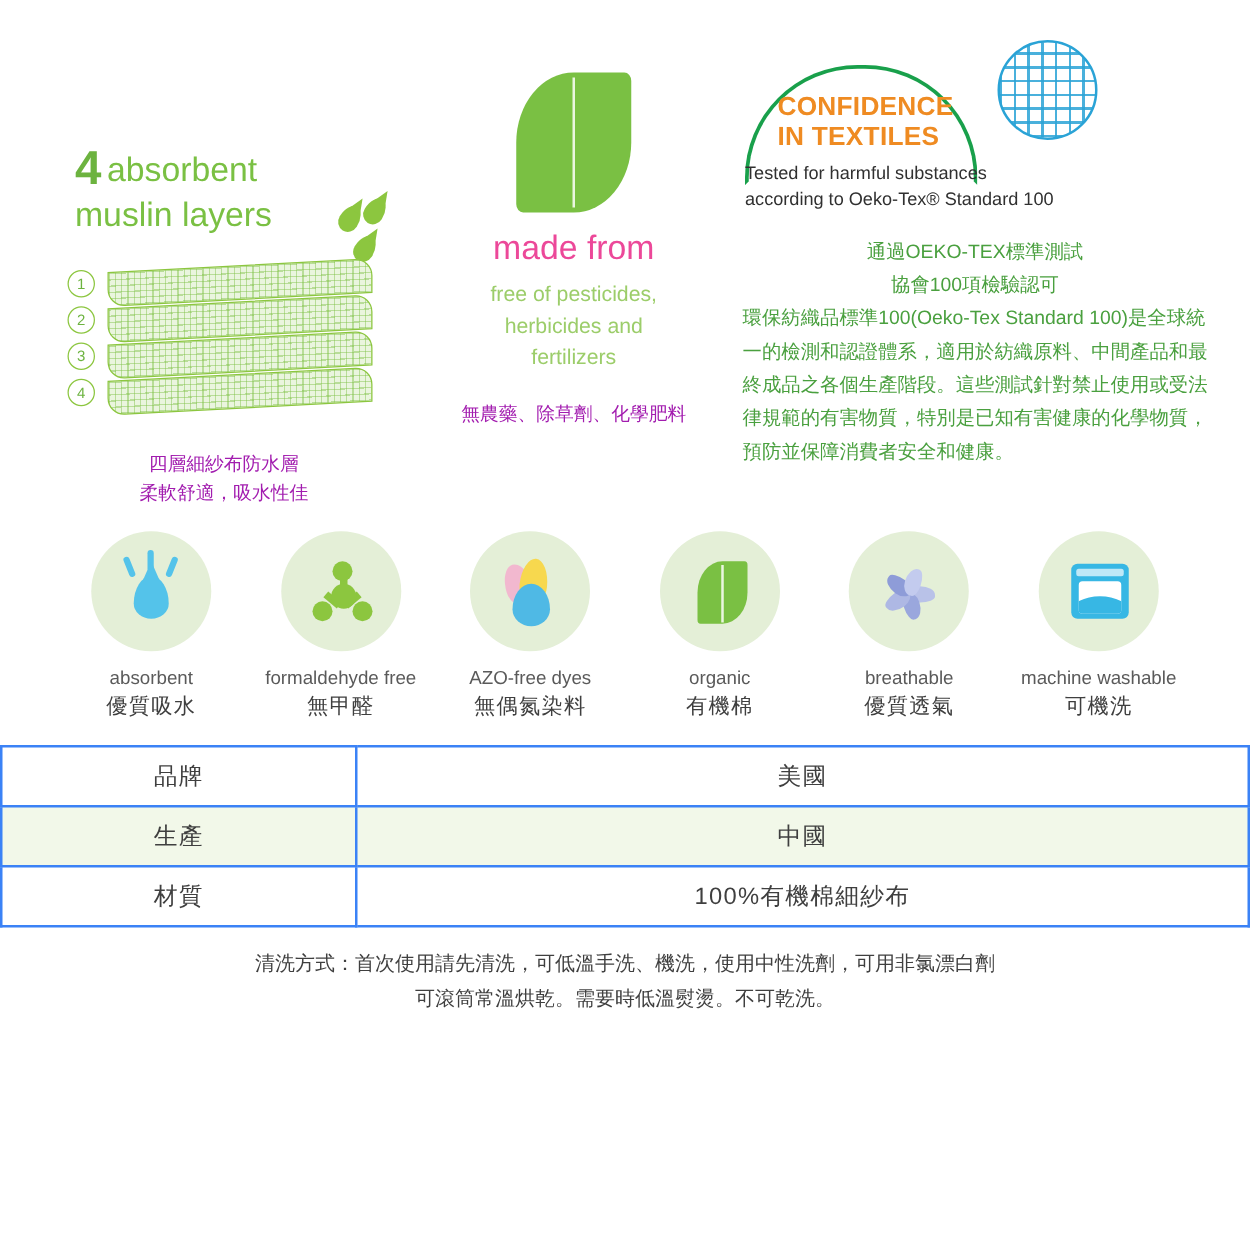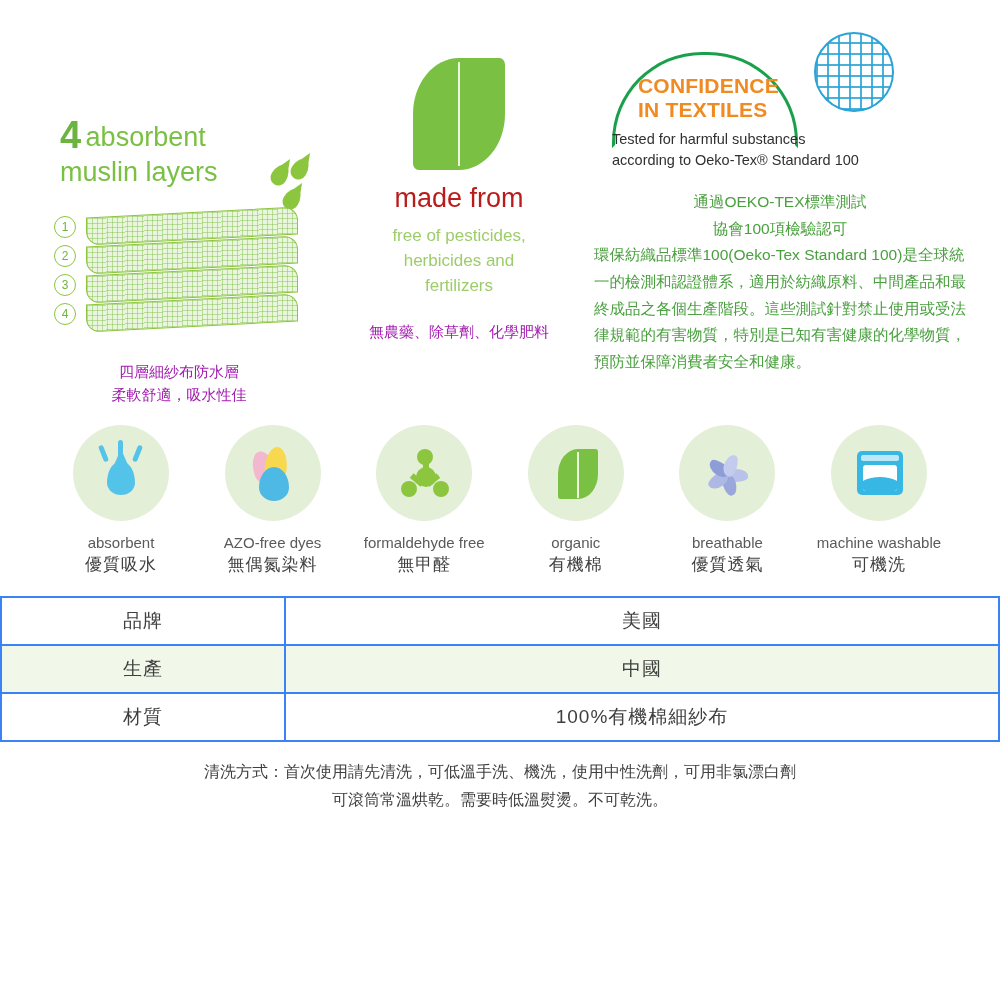--- a/index.html
+++ b/index.html
@@ -151,38 +151,38 @@
     content: "";
     position: absolute;
     left: 50%;
     top: 4px;
     width: 2px;
     height: 104px;
     background: #eaf6e0;
     transform: translateX(-50%);
   }
   .made-from {
-    color: #b91c1c;
+    color: #ec4899;
     font-size: 27px;
     line-height: 1.2;
     font-weight: normal;
   }
   .made-from .l2 { font-weight: bold; }
   .free-of {
     color: #9ccd6a;
     font-size: 17px;
     line-height: 1.45;
     margin-top: 10px;
   }
 
   
   .oeko-badge {
     position: relative;
     width: 300px;
-    margin-left: 18px;
+    margin-left: 2px;
     padding-top: 8px;
   }
   .oeko-arc {
     position: absolute;
     left: 0; top: 22px;
     width: 180px; height: 90px;
     border: 3px solid #19a04b;
     border-bottom-color: transparent;
     border-radius: 90px 90px 0 0;
   }
@@ -454,44 +454,44 @@
           <span class="splash s2"></span>
           <span class="splash s3"></span>
         <span class="ic-drop"></span>
       </div>
       <div class="icon-en">absorbent</div>
       <div class="icon-cn">優質吸水</div>
     </div>
 
     <div class="icon-cell">
       <div class="bubble">
-        <span class="ic-dye">
-          <span class="dye-a"></span>
-            <span class="dye-b"></span>
-            <span class="dye-c"></span>
-        </span>
-      </div>
-      <div class="icon-en">AZO-free dyes</div>
-      <div class="icon-cn">無偶氮染料</div>
-    </div>
-
-    <div class="icon-cell">
-      <div class="bubble">
         <span class="ic-mol">
           <span class="bond b-t"></span>
             <span class="bond b-l"></span>
             <span class="bond b-r"></span>
           <span class="mol m-c"></span>
             <span class="mol m-t"></span>
             <span class="mol m-l"></span>
             <span class="mol m-r"></span>
         </span>
       </div>
       <div class="icon-en">formaldehyde free</div>
       <div class="icon-cn">無甲醛</div>
+    </div>
+
+    <div class="icon-cell">
+      <div class="bubble">
+        <span class="ic-dye">
+          <span class="dye-a"></span>
+            <span class="dye-b"></span>
+            <span class="dye-c"></span>
+        </span>
+      </div>
+      <div class="icon-en">AZO-free dyes</div>
+      <div class="icon-cn">無偶氮染料</div>
     </div>
 
     <div class="icon-cell">
       <div class="bubble">
         <span class="ic-leaf"></span>
       </div>
       <div class="icon-en">organic</div>
       <div class="icon-cn">有機棉</div>
     </div>
 

